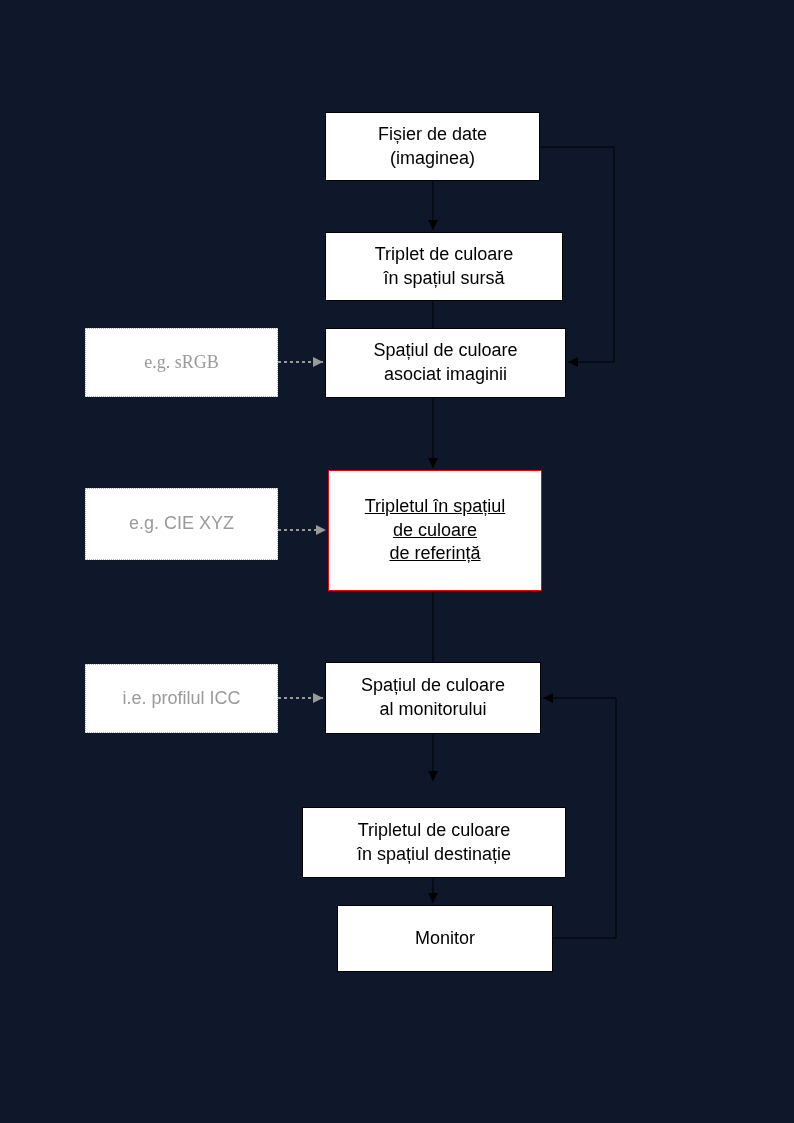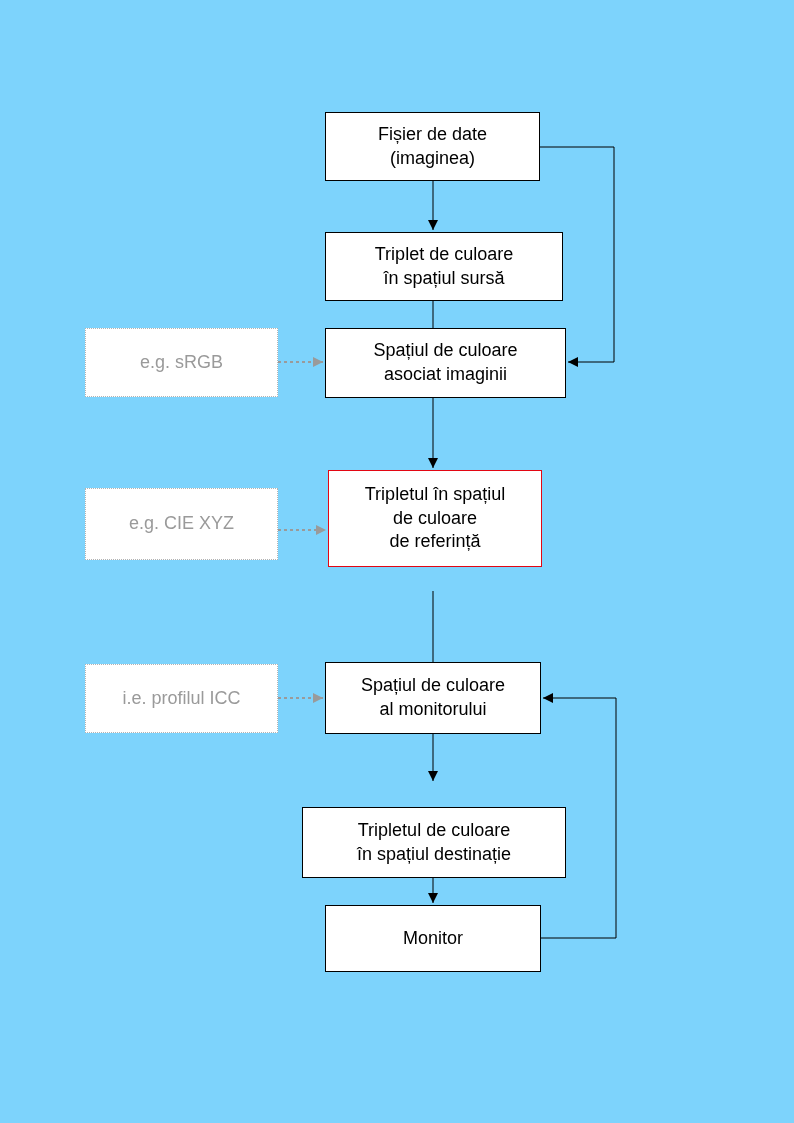--- a/index.html
+++ b/index.html
@@ -4,21 +4,21 @@
 <style>
   html, body {
     margin: 0;
     padding: 0;
     background: #ffffff;
   }
   .page {
     position: relative;
     width: 794px;
     height: 1123px;
-    background: #7dd3fc;
+    background: #0f172a;
     font-family: "Liberation Sans", sans-serif;
     overflow: hidden;
   }
   .connector-layer {
     position: absolute;
     left: 0;
     top: 0;
     width: 794px;
     height: 1123px;
     pointer-events: none;
@@ -52,27 +52,27 @@
     font-size: 18px;
     line-height: 1.33;
     white-space: pre-line;
     box-sizing: border-box;
   }
 
   
   .n-data-file        { left:325px; top:112px;  width:215px; height:69px; }
   .n-source-triplet   { left:325px; top:232px;  width:238px; height:69px; }
   .n-image-space      { left:325px; top:328px;  width:241px; height:70px; }
-  .n-reference-triplet{ left:328px; top:470px;  width:214px; height:97px; }
+  .n-reference-triplet{ left:328px; top:470px;  width:214px; height:121px;text-decoration:underline; }
   .n-monitor-space    { left:325px; top:662px;  width:216px; height:72px; }
   .n-dest-triplet     { left:302px; top:783px;  width:264px; height:71px;margin-top:24px; }
-  .n-monitor          { left:325px; top:905px;  width:216px; height:67px; }
+  .n-monitor          { left:337px; top:905px;  width:216px; height:67px; }
 
   
-  .note-srgb          { left:85px;  top:328px;  width:193px; height:69px; }
+  .note-srgb          { left:85px;  top:328px;  width:193px; height:69px;font-family:Liberation Serif, serif; }
   .note-cie-xyz       { left:85px;  top:488px;  width:193px; height:72px; }
   .note-icc           { left:85px;  top:664px;  width:193px; height:69px; }
 </style>
 </head>
 <body>
 
 <div class="page">
 
   <svg class="connector-layer" width="794" height="1123" viewBox="0 0 794 1123" xmlns="http://www.w3.org/2000/svg">
     <defs>

